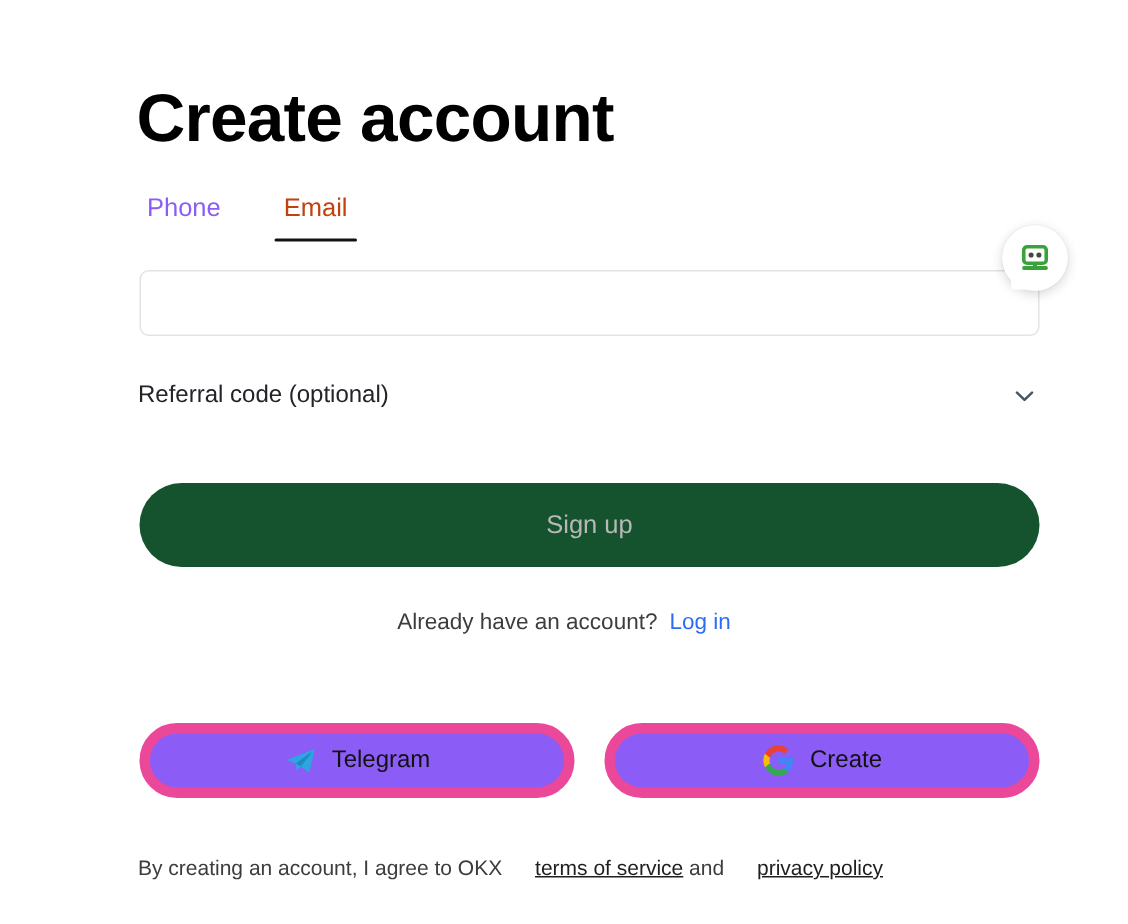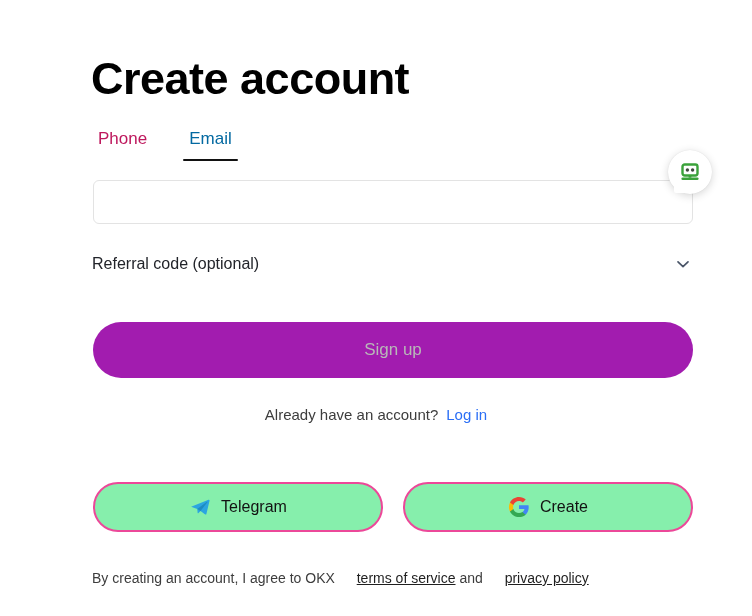--- a/index.html
+++ b/index.html
@@ -52,25 +52,25 @@
     font-size: 17px;
     line-height: 24px;
     padding-bottom: 10px;
     background: none;
     border: none;
     font-family: inherit;
     cursor: pointer;
     white-space: nowrap;
   }
   .tab.inactive {
-    color: #be185d;
+    color: #8b5cf6;
     font-weight: 400;
   }
   .tab.active {
-    color: #0369a1;
+    color: #c2410c;
     font-weight: 500;
   }
   .tab.active::after {
     content: "";
     position: absolute;
     left: 0;
     right: 0;
     bottom: 0;
     height: 2px;
     background: #121212;
@@ -155,21 +155,21 @@
 
   
   .signup-btn {
     position: absolute;
     left: 93px;
     top: 322px;
     width: 600px;
     height: 56px;
     border: none;
     border-radius: 28px;
-    background: #a21caf;
+    background: #14532d;
     color: #b8b8b8;
     font-family: inherit;
     font-size: 17px;
     font-weight: 400;
     cursor: default;
   }
 
   
   .account-row {
     position: absolute;
@@ -214,23 +214,23 @@
     position: absolute;
     left: 93px;
     top: 482px;
     width: 600px;
     display: flex;
     gap: 20px;
   }
   .social-btn {
     flex: 1;
     height: 50px;
-    border: 2px solid #ec4899;
+    border: 7px solid #ec4899;
     border-radius: 25px;
-    background: #86efac;
+    background: #8b5cf6;
     display: flex;
     align-items: center;
     justify-content: center;
     gap: 10px;
     font-family: inherit;
     font-size: 16px;
     color: #121212;
     cursor: pointer;
   }
   .social-icon {

